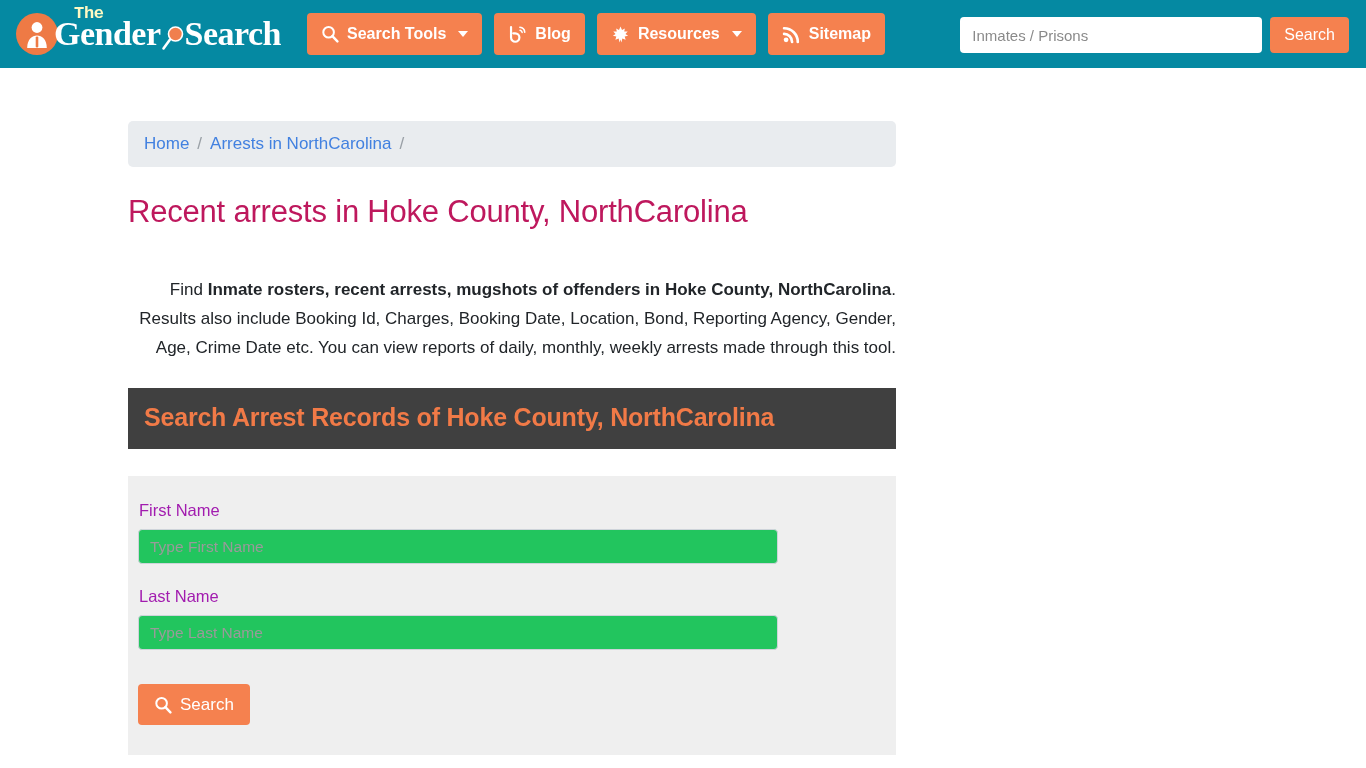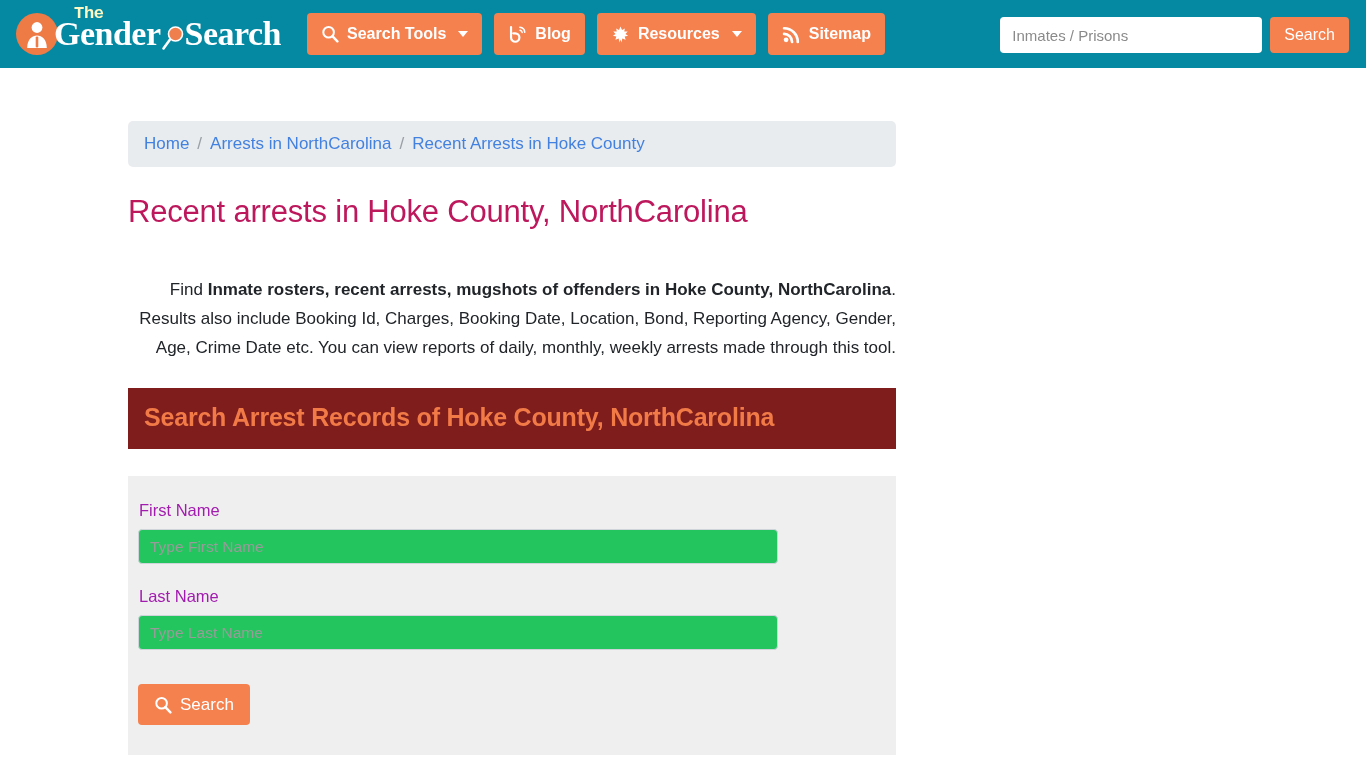--- a/index.html
+++ b/index.html
@@ -60,21 +60,21 @@
     width: 0; height: 0; margin-left: 4px;
     border-left: 5px solid transparent;
     border-right: 5px solid transparent;
     border-top: 6px solid #ffffff;
   }
   .ico { display: inline-flex; align-items: center; justify-content: center; }
 
   
   .hdr-search { position: absolute; right: 17px; top: 17px; display: flex; align-items: center; }
   .hdr-search-input {
-    width: 262px; height: 36px; border: none; border-radius: 4px;
+    width: 302px; height: 36px; border: none; border-radius: 4px;
     background: #fff; padding: 0 12px; font-size: 15px; color: #333;
     outline: none; font-family: "Liberation Sans", sans-serif;
   }
   .hdr-search-input::placeholder { color: #8a8a8a; }
   .hdr-search-btn {
     margin-left: 8px; height: 36px; padding: 0 14px;
     background: #f5814f; color: #fff; border: none; border-radius: 4px;
     font-size: 16px; cursor: pointer; font-family: "Liberation Sans", sans-serif;
   }
 
@@ -99,21 +99,21 @@
   }
 
   p.lede {
     margin: 45px 0 0 0;
     font-size: 17px; line-height: 29px; color: #212529; text-align: right;
   }
   p.lede b { font-weight: bold; }
 
   .yellow-bar {
     margin-top: 26px;
-    background: #7f1d1d;
+    background: #404040;
     padding: 15px 16px 17px 16px;
   }
   .yellow-bar h2 {
     margin: 0; color: #f17a47; font-size: 25px; font-weight: bold;
     letter-spacing: -0.2px;
   }
 
   .form-panel {
     margin-top: 27px;
     background: #efefef;
@@ -219,21 +219,20 @@
 </div>
 
 <div class="content">
   <div class="container">
 
     <nav class="breadcrumb">
       <a>Home</a>
       <span class="sep">/</span>
       <a>Arrests in NorthCarolina</a>
       <span class="sep">/</span>
-      <a>Recent Arrests in Hoke County</a>
     </nav>
 
     <h1 class="page-title">Recent arrests in Hoke County, NorthCarolina</h1>
 
     <p class="lede">
       <span>Find </span><b>Inmate rosters, recent arrests, mugshots of offenders in Hoke County, NorthCarolina</b><span>. Results also include Booking Id, Charges, Booking Date, Location, Bond, Reporting Agency, Gender, Age, Crime Date etc. You can view reports of daily, monthly, weekly arrests made through this tool.</span>
     </p>
 
     <div class="yellow-bar">
       <h2>Search Arrest Records of Hoke County, NorthCarolina</h2>

